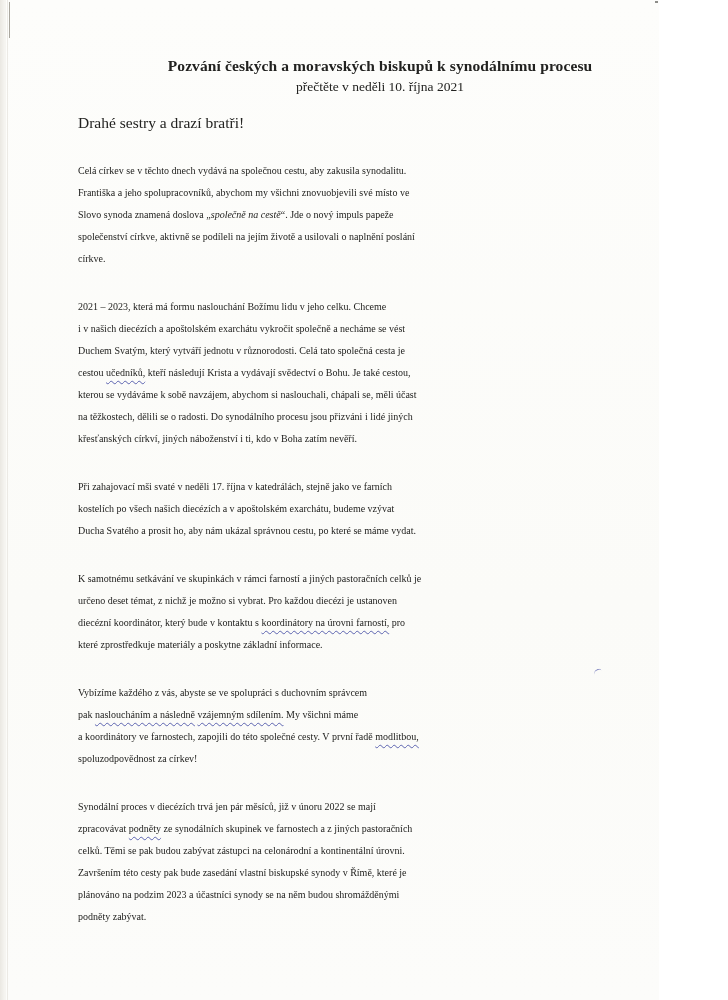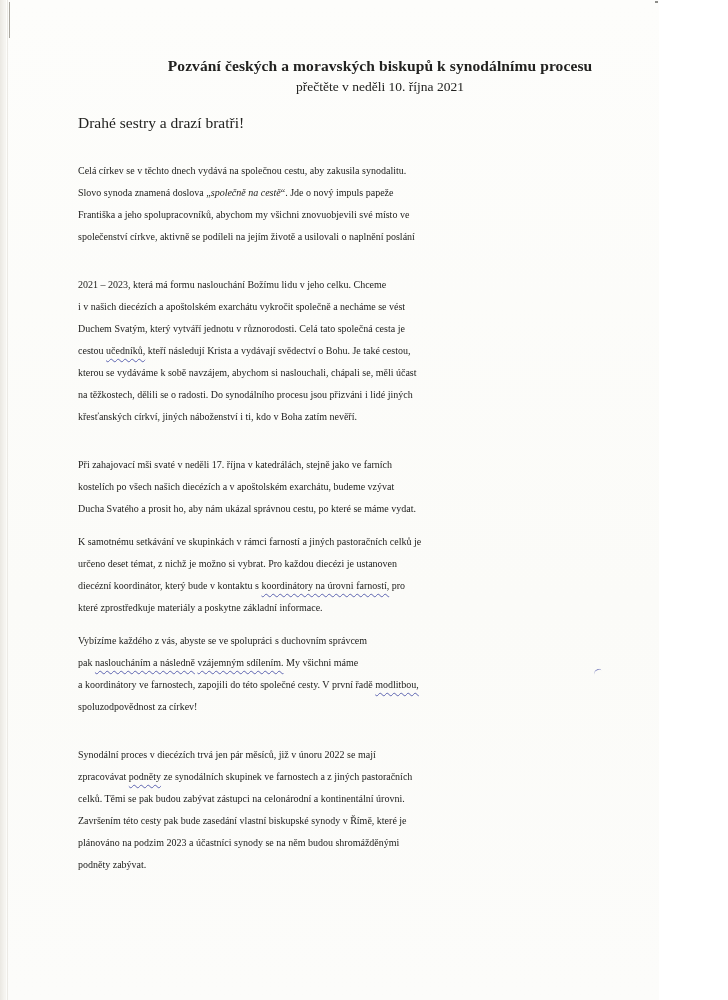--- a/index.html
+++ b/index.html
@@ -22,21 +22,21 @@
     border-top:1.5px solid var(--pen); border-radius:60% 40% 0 0;
     transform:rotate(-18deg); opacity:.75; }
 
   .content { position:absolute; left:78px; top:56px; width:604px; }
   .title    { text-align:center; font-weight:bold; font-size:15.5px; line-height:20px; letter-spacing:.1px; }
   .subtitle { text-align:center; font-size:13.5px; line-height:17px; margin-top:2px; }
   .salutation { margin-top:17px; font-size:15.5px; line-height:22px; }
 
   .para { font-size:10px; }
   .gap-large { margin-top:26px; }
-  .gap-small { margin-top:11px;font-family:Liberation Serif, serif; }
+  .gap-small { margin-top:26px;font-family:Liberation Serif, serif; }
   .line { line-height:22px; white-space:pre; }
   .italic { font-style:italic; }
   .underline {
     text-decoration-line:underline;
     text-decoration-style:wavy;
     text-decoration-color:var(--pen);
     text-decoration-thickness:1px;
     text-underline-offset:4px;
   }
 </style>
@@ -50,23 +50,24 @@
   <div class="speck"></div>
   <div class="pen-mark"></div>
 
   <div class="content">
     <div class="title">Pozvání českých a moravských biskupů k synodálnímu procesu</div>
     <div class="subtitle">přečtěte v neděli 10. října 2021</div>
     <div class="salutation">Drahé sestry a drazí bratři!</div>
     <div id="document-body">
         <div class="para gap-large">
           <div class="line"><span>Celá církev se v těchto dnech vydává na společnou cestu, aby zakusila synodalitu.</span></div>
+          <div class="line"><span>Františka a jeho spolupracovníků, abychom my všichni znovuobjevili své místo ve</span></div>
           <div class="line"><span>Slovo synoda znamená doslova „</span><span class="italic">společně na cestě</span><span>“. Jde o nový impuls papeže</span></div>
-          <div class="line"><span>Františka a jeho spolupracovníků, abychom my všichni znovuobjevili své místo ve</span></div>
           <div class="line"><span>společenství církve, aktivně se podíleli na jejím životě a usilovali o naplnění poslání</span></div>
+          <div class="line"><span>církve.</span></div>
         </div>
         <div class="para gap-large">
           <div class="line"><span>2021 – 2023, která má formu naslouchání Božímu lidu v jeho celku. Chceme</span></div>
           <div class="line"><span>i v našich diecézích a apoštolském exarchátu vykročit společně a necháme se vést</span></div>
           <div class="line"><span>Duchem Svatým, který vytváří jednotu v různorodosti. Celá tato společná cesta je</span></div>
           <div class="line"><span>cestou </span><span class="underline">učedníků,</span><span> kteří následují Krista a vydávají svědectví o Bohu. Je také cestou,</span></div>
           <div class="line"><span>kterou se vydáváme k sobě navzájem, abychom si naslouchali, chápali se, měli účast</span></div>
           <div class="line"><span>na těžkostech, dělili se o radosti. Do synodálního procesu jsou přizváni i lidé jiných</span></div>
           <div class="line"><span>křesťanských církví, jiných náboženství i ti, kdo v Boha zatím nevěří.</span></div>
         </div>

